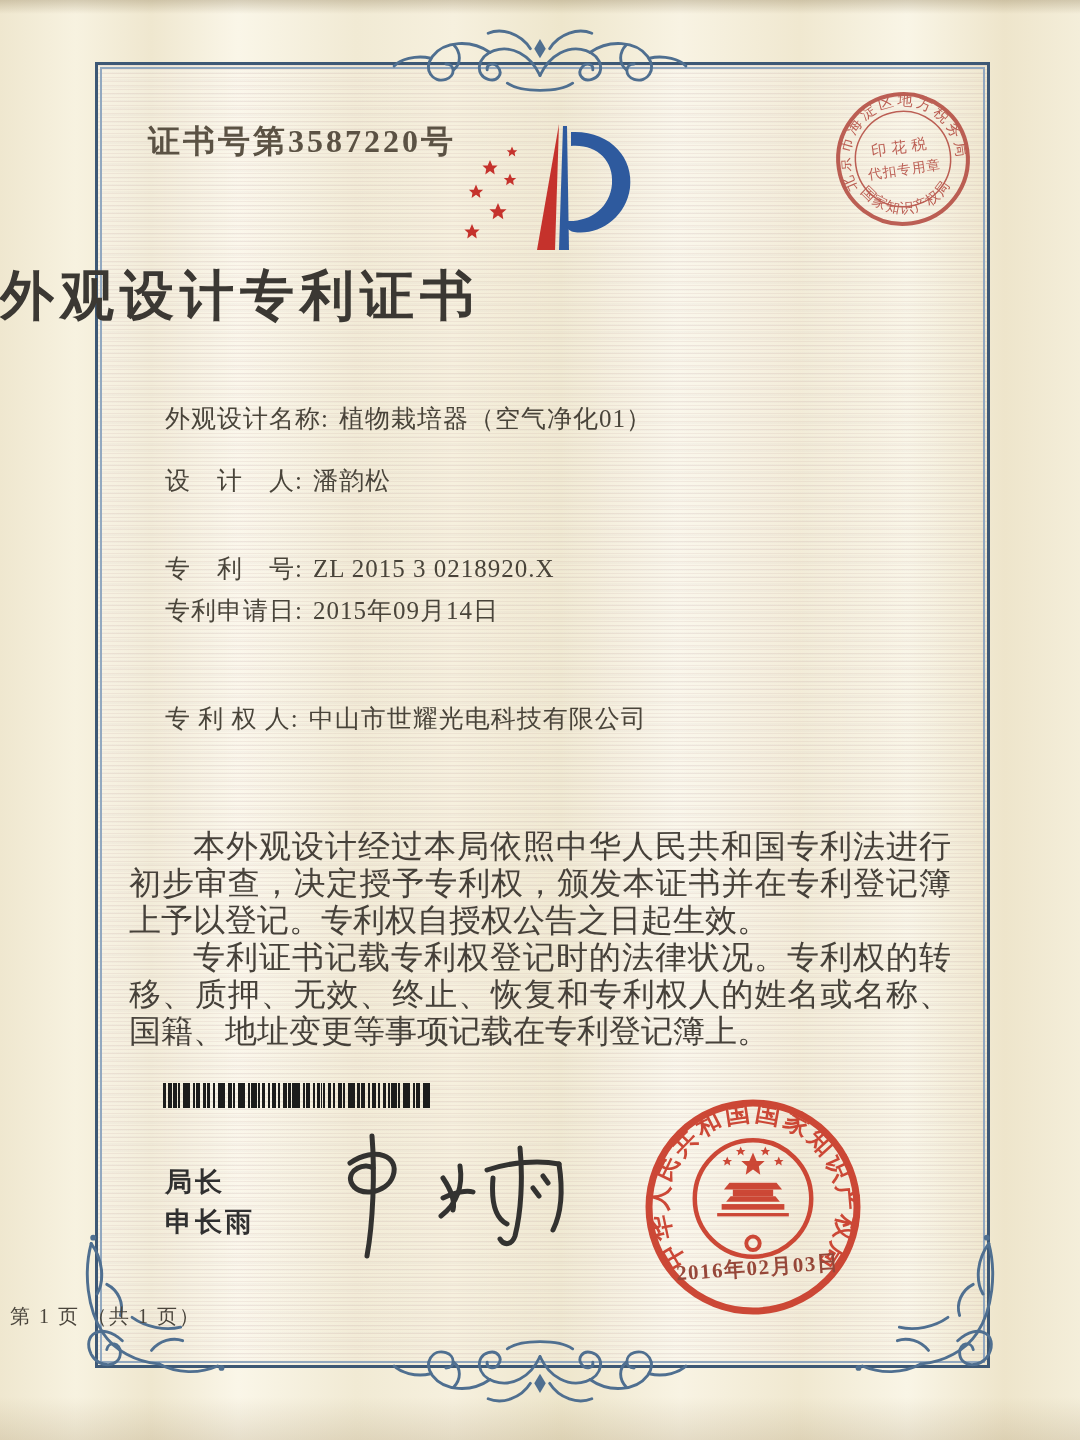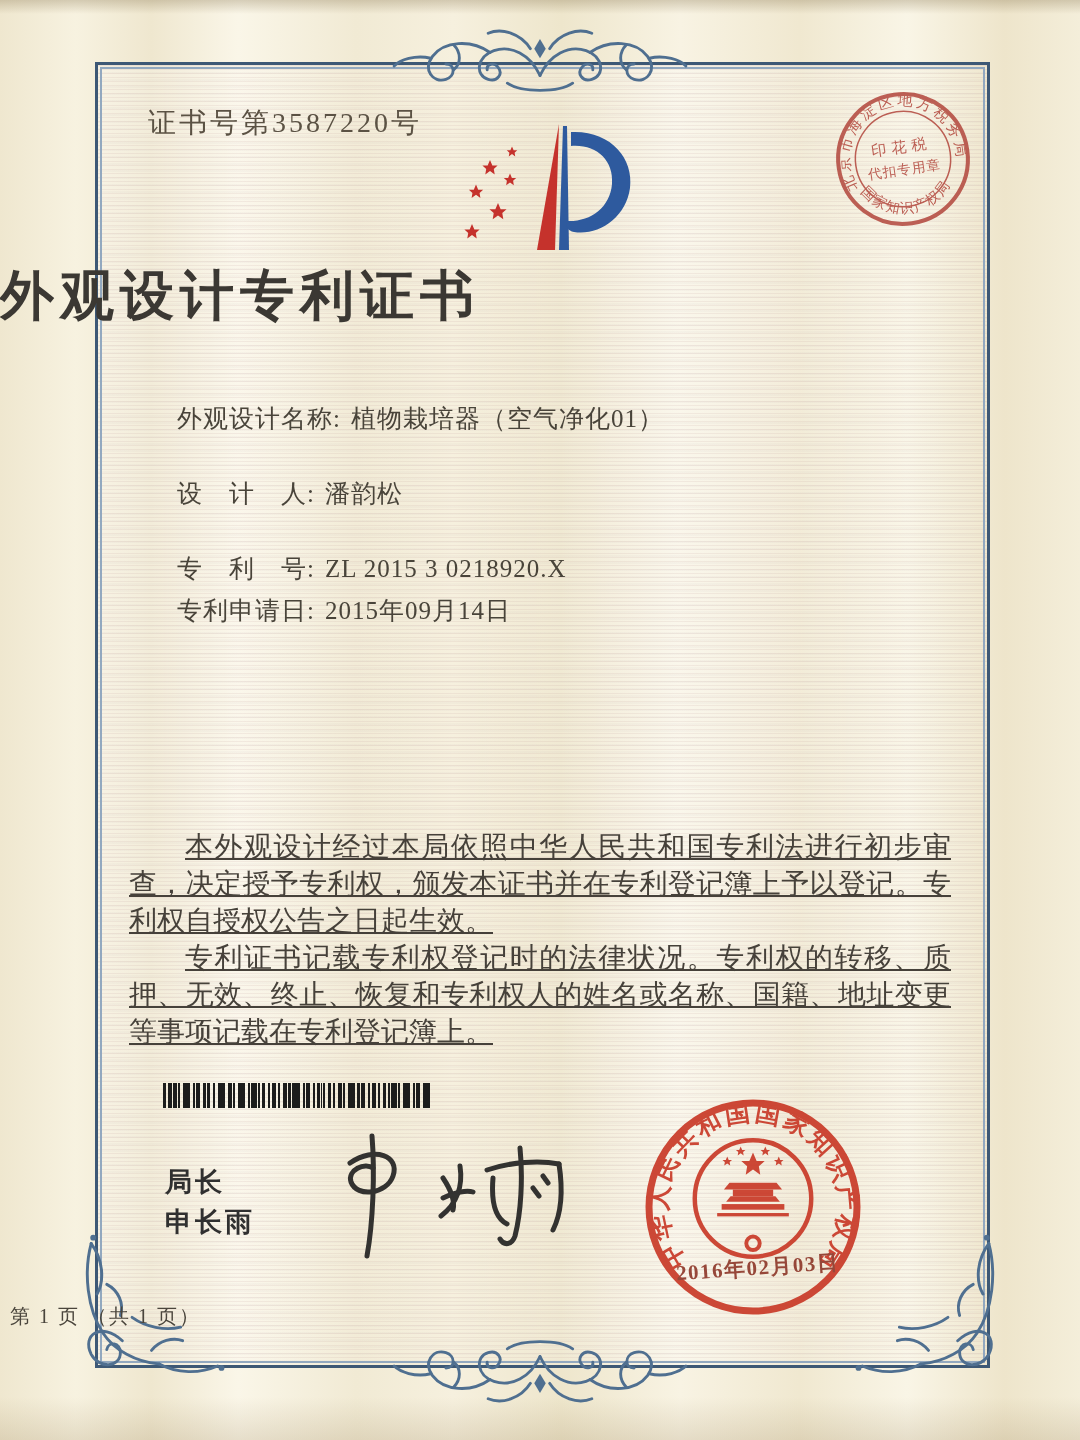--- a/index.html
+++ b/index.html
@@ -29,35 +29,35 @@
       repeating-linear-gradient(180deg, rgba(160,140,150,.05) 0 2px, rgba(255,255,255,0) 2px 7px),
       linear-gradient(90deg, rgba(255,255,255,.25), rgba(255,255,255,0) 40%, rgba(255,255,255,.3) 65%, rgba(255,255,255,0));
   }
   .frame::before{
     content:"";position:absolute;inset:2px;border:2px solid #92a8bf;pointer-events:none;
   }
   .ornament{position:absolute;color:#4f6f90;}
   .flip-v{transform:scaleY(-1);}
   .flip-h{transform:scaleX(-1);}
   .cert-no{
-    position:absolute;left:148px;top:104px;
-    font-size:28px;letter-spacing:3px;color:#5b5244;font-weight:400;
+    position:absolute;left:148px;top:120px;
+    font-size:32px;letter-spacing:3px;color:#5b5244;font-weight:700;
   }
   .logo{position:absolute;left:438px;top:120px;}
   .title{
     position:absolute;left:0;top:260px;width:1080px;
     font-size:54px;font-weight:700;letter-spacing:6px;color:#3b3833;
   }
   .field{
-    position:absolute;left:165px;font-size:25px;color:#49443a;letter-spacing:1px;white-space:nowrap;margin-left:12px;
+    position:absolute;left:165px;font-size:25px;color:#49443a;letter-spacing:1px;white-space:nowrap;
   }
   .field .val{margin-left:10px;}
   .paragraphs{
     position:absolute;left:129px;top:828px;width:822px;
-    font-size:28px;line-height:37px;color:#46413a;text-align:justify;text-decoration:underline;
+    font-size:32px;line-height:37px;color:#46413a;text-align:justify;
   }
   .paragraphs p{margin:0;text-indent:2em;}
   .barcode{
     position:absolute;left:163px;top:1083px;width:268px;height:25px;
     background:
       repeating-linear-gradient(90deg,#1c1c1c 0 2px,transparent 2px 5px),
       repeating-linear-gradient(90deg,#1c1c1c 0 3px,transparent 3px 11px),
       repeating-linear-gradient(90deg,transparent 0 7px,#1c1c1c 7px 9px,transparent 9px 17px),
       repeating-linear-gradient(90deg,transparent 0 13px,#1c1c1c 13px 14px,transparent 14px 29px);
   }
@@ -139,28 +139,31 @@
     <path d="M121,4 L99,130 L117,130 Z" fill="#c5322c"></path>
     <path d="M125,6 L121,130 L131,130 L129,6 Z" fill="#2e5a9e"></path>
     <path d="M133,12 C172,10 196,38 192,68 C188,98 160,116 136,112 C130,111 127,106 129,101 C152,102 172,88 174,64 C176,40 158,24 133,26 Z" fill="#2e5a9e"></path>
   </svg>
 
   <div class="title">外观设计专利证书</div>
 
   <div class="field" style="top:402px">
     <span>外观设计名称:</span><span class="val">植物栽培器（空气净化01）</span>
   </div>
-  <div class="field" style="top:477px">
+  <div class="field" style="top:464px">
     <span>设　计　人:</span><span class="val">潘韵松</span>
   </div>
   <div class="field" style="top:552px">
     <span>专　利　号:</span><span class="val">ZL 2015 3 0218920.X</span>
   </div>
   <div class="field" style="top:594px">
     <span>专利申请日:</span><span class="val">2015年09月14日</span>
+  </div>
+  <div class="field" style="top:702px">
+    <span>专 利 权 人:</span><span class="val">中山市世耀光电科技有限公司</span>
   </div>
 
   <div class="paragraphs">
     <p>本外观设计经过本局依照中华人民共和国专利法进行初步审查，决定授予专利权，颁发本证书并在专利登记簿上予以登记。专利权自授权公告之日起生效。</p>
     <p>专利证书记载专利权登记时的法律状况。专利权的转移、质押、无效、终止、恢复和专利权人的姓名或名称、国籍、地址变更等事项记载在专利登记簿上。</p>
   </div>
 
   <div class="barcode"></div>
 
   <div class="director" style="top:1164px">局长</div>

